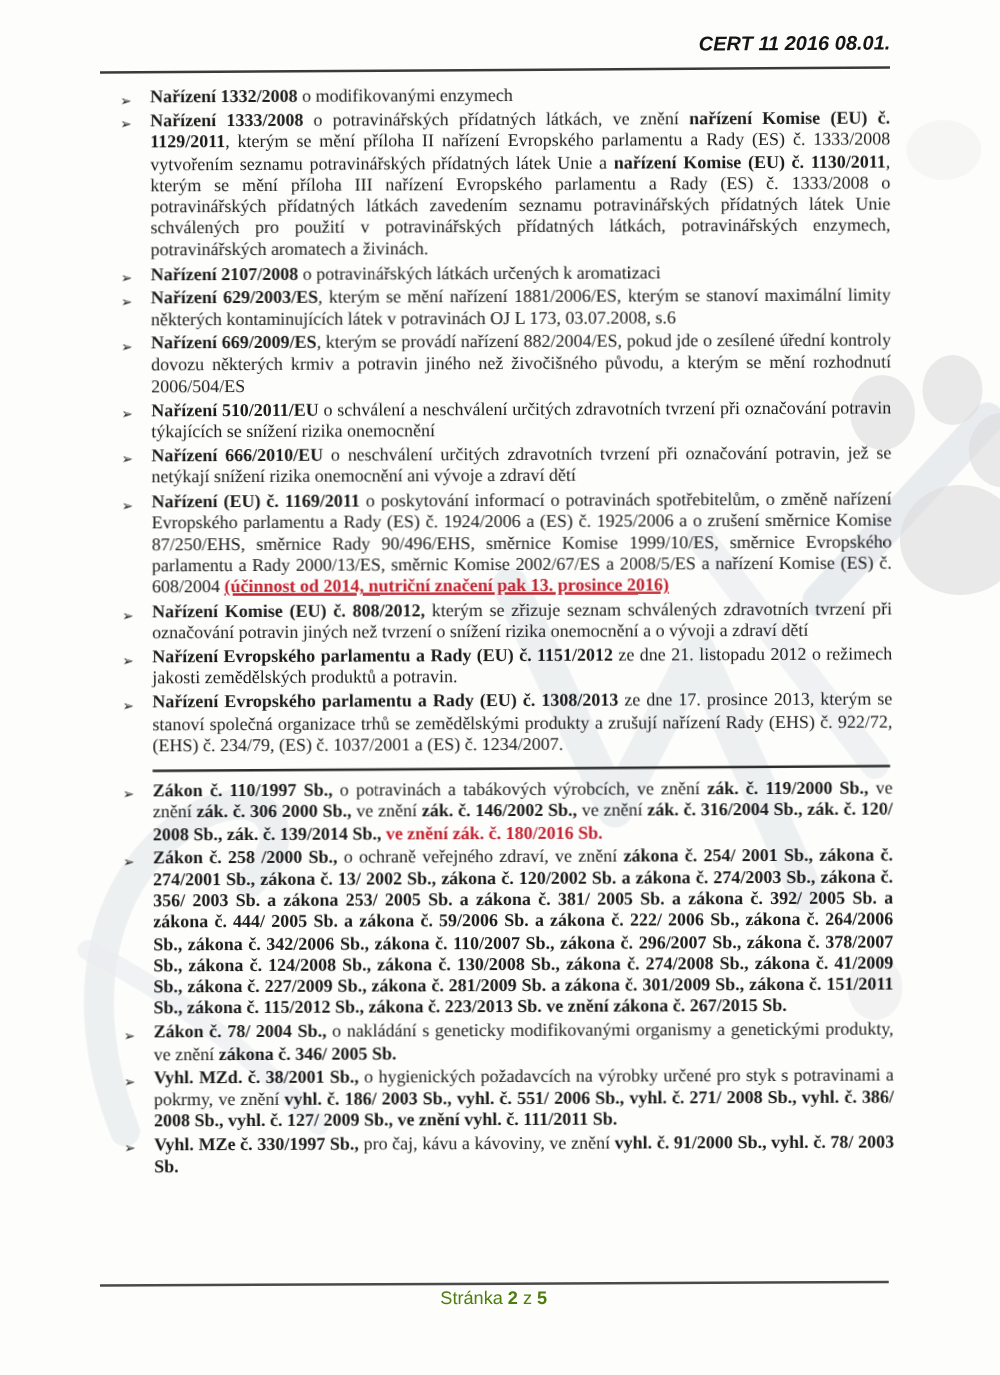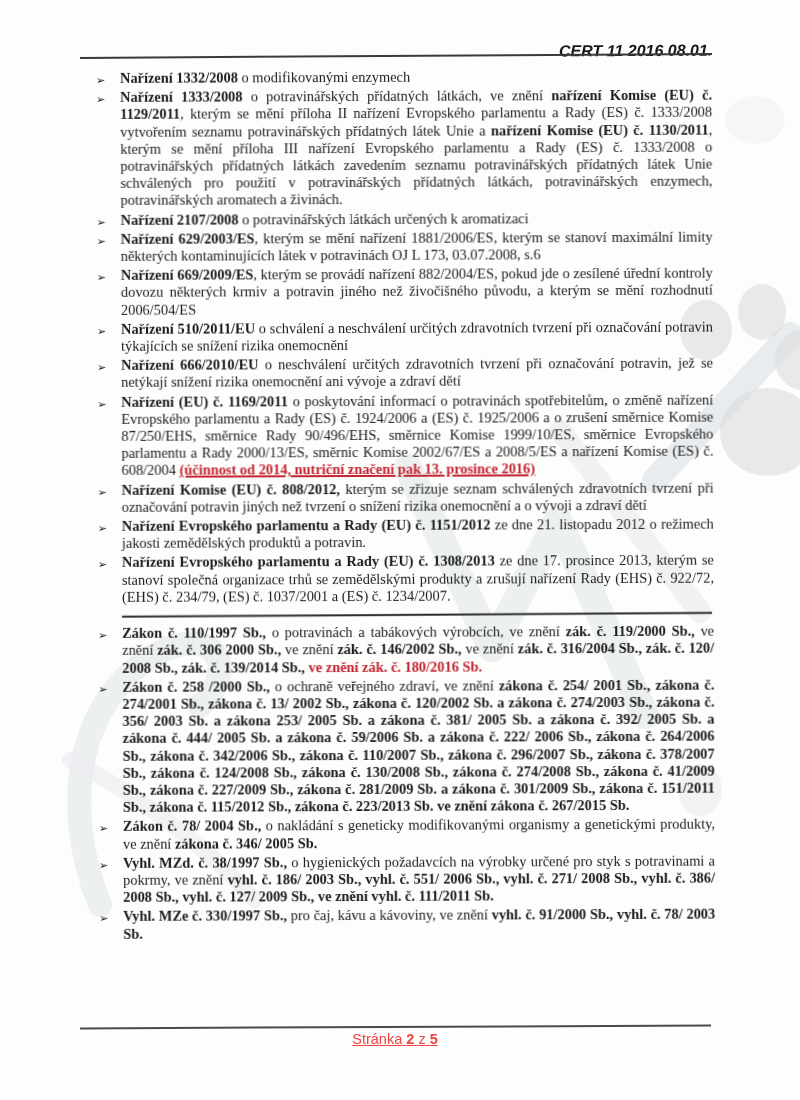--- a/index.html
+++ b/index.html
@@ -11,21 +11,20 @@
     overflow:hidden;
     font-family:"Liberation Serif","DejaVu Serif",serif;
     color:var(--ink,#1b1b1b);
   }
   .watermark{position:absolute;left:0;top:0;width:800px;height:1100px;pointer-events:none;}
   .doc-header{
     position:absolute;top:27px;right:88px;
     font-family:"Liberation Sans","DejaVu Sans",sans-serif;
     font-style:italic;font-weight:700;font-size:16px;color:#161616;
     transform:rotate(-0.3deg);
-    margin-top:15px;
   }
   .header-rule{
     position:absolute;left:80px;top:55px;width:632px;height:2px;
     background:#3a3a3a;transform:rotate(-0.35deg);
   }
   .content{
     position:absolute;left:95px;top:70px;width:617px;
     transform:rotate(-0.22deg);transform-origin:left top;
   }
   ul.rlist{list-style:none;margin:0;padding:0;}
@@ -51,21 +50,21 @@
     transform:rotate(-0.15deg);
   }
   .footer-rule{
     position:absolute;left:80px;top:1026px;width:631px;height:1.6px;
     background:#4a4a4a;transform:rotate(-0.25deg);
   }
   .doc-footer{
     position:absolute;left:0;top:1031px;width:790px;
     text-align:center;
     font-family:"Liberation Sans","DejaVu Sans",sans-serif;
-    font-size:14.5px;color:#ef4444;text-decoration:underline;
+    font-size:14.5px;color:#4d7c0f;
   }
   .doc-footer .b{font-weight:bold;}
 </style>
 </head>
 <body>
 
 <div class="page" style="--accent-red: #c32430; --ink: #1b1b1b;">
 
   <svg class="watermark" viewBox="0 0 800 1100" aria-hidden="true">
     <g stroke="#d9dee4" fill="none" stroke-linecap="round" stroke-linejoin="round" opacity="0.55">
@@ -100,21 +99,21 @@
         <li><span class="bullet">➢</span><span><span class="b">Nařízení (EU) č. 1169/2011</span><span> o poskytování informací o potravinách spotřebitelům, o změně nařízení Evropského parlamentu a Rady (ES) č. 1924/2006 a (ES) č. 1925/2006 a o zrušení směrnice Komise 87/250/EHS, směrnice Rady 90/496/EHS, směrnice Komise 1999/10/ES, směrnice Evropského parlamentu a Rady 2000/13/ES, směrnic Komise 2002/67/ES a 2008/5/ES a nařízení Komise (ES) č. 608/2004 </span><span class="b red u">(účinnost od 2014, nutriční značení pak 13. prosince 2016)</span></span></li>
         <li><span class="bullet">➢</span><span><span class="b">Nařízení Komise (EU) č. 808/2012,</span><span> kterým se zřizuje seznam schválených zdravotních tvrzení při označování potravin jiných než tvrzení o snížení rizika onemocnění a o vývoji a zdraví dětí</span></span></li>
         <li><span class="bullet">➢</span><span><span class="b">Nařízení Evropského parlamentu a Rady (EU) č. 1151/2012</span><span> ze dne 21. listopadu 2012 o režimech jakosti zemědělských produktů a potravin.</span></span></li>
         <li><span class="bullet">➢</span><span><span class="b">Nařízení Evropského parlamentu a Rady (EU) č. 1308/2013</span><span> ze dne 17. prosince 2013, kterým se stanoví společná organizace trhů se zemědělskými produkty a zrušují nařízení Rady (EHS) č. 922/72, (EHS) č. 234/79, (ES) č. 1037/2001 a (ES) č. 1234/2007.</span></span></li>
       </ul>
     <div class="section-separator"></div>
     <ul class="rlist" id="laws-list">
         <li><span class="bullet">➢</span><span><span class="b">Zákon č. 110/1997 Sb.,</span><span> o potravinách a tabákových výrobcích, ve znění </span><span class="b">zák. č. 119/2000 Sb.,</span><span> ve znění </span><span class="b">zák. č. 306 2000 Sb.,</span><span> ve znění </span><span class="b">zák. č. 146/2002 Sb.,</span><span> ve znění </span><span class="b">zák. č. 316/2004 Sb., zák. č. 120/ 2008 Sb., zák. č. 139/2014 Sb., </span><span class="b red">ve znění zák. č. 180/2016 Sb.</span></span></li>
         <li><span class="bullet">➢</span><span><span class="b">Zákon č. 258 /2000 Sb.,</span><span> o ochraně veřejného zdraví, ve znění </span><span class="b">zákona č. 254/ 2001 Sb., zákona č. 274/2001 Sb., zákona č. 13/ 2002 Sb., zákona č. 120/2002 Sb. a zákona č. 274/2003 Sb., zákona č. 356/ 2003 Sb. a zákona 253/ 2005 Sb. a zákona č. 381/ 2005 Sb. a zákona č. 392/ 2005 Sb. a zákona č. 444/ 2005 Sb. a zákona č. 59/2006 Sb. a zákona č. 222/ 2006 Sb., zákona č. 264/2006 Sb., zákona č. 342/2006 Sb., zákona č. 110/2007 Sb., zákona č. 296/2007 Sb., zákona č. 378/2007 Sb., zákona č. 124/2008 Sb., zákona č. 130/2008 Sb., zákona č. 274/2008 Sb., zákona č. 41/2009 Sb., zákona č. 227/2009 Sb., zákona č. 281/2009 Sb. a zákona č. 301/2009 Sb., zákona č. 151/2011 Sb., zákona č. 115/2012 Sb., zákona č. 223/2013 Sb. ve znění zákona č. 267/2015 Sb.</span></span></li>
         <li><span class="bullet">➢</span><span><span class="b">Zákon č. 78/ 2004 Sb.,</span><span> o nakládání s geneticky modifikovanými organismy a genetickými produkty, ve znění </span><span class="b">zákona č. 346/ 2005 Sb.</span></span></li>
-        <li><span class="bullet">➢</span><span><span class="b">Vyhl. MZd. č. 38/1997 Sb.,</span><span> o hygienických požadavcích na výrobky určené pro styk s potravinami a pokrmy, ve znění </span><span class="b">vyhl. č. 186/ 2003 Sb., vyhl. č. 551/ 2006 Sb., vyhl. č. 271/ 2008 Sb., vyhl. č. 386/ 2008 Sb., vyhl. č. 127/ 2009 Sb., ve znění vyhl. č. 111/2011 Sb.</span></span></li>
+        <li><span class="bullet">➢</span><span><span class="b">Vyhl. MZd. č. 38/2001 Sb.,</span><span> o hygienických požadavcích na výrobky určené pro styk s potravinami a pokrmy, ve znění </span><span class="b">vyhl. č. 186/ 2003 Sb., vyhl. č. 551/ 2006 Sb., vyhl. č. 271/ 2008 Sb., vyhl. č. 386/ 2008 Sb., vyhl. č. 127/ 2009 Sb., ve znění vyhl. č. 111/2011 Sb.</span></span></li>
         <li><span class="bullet">➢</span><span><span class="b">Vyhl. MZe č. 330/1997 Sb.,</span><span> pro čaj, kávu a kávoviny, ve znění </span><span class="b">vyhl. č. 91/2000 Sb., vyhl. č. 78/ 2003 Sb.</span></span></li>
       </ul>
   </div>
 
   <div class="footer-rule"></div>
   <div class="doc-footer">
     <span>Stránka</span>
     <span class="b">2</span>
     <span>z</span>
     <span class="b">5</span>

